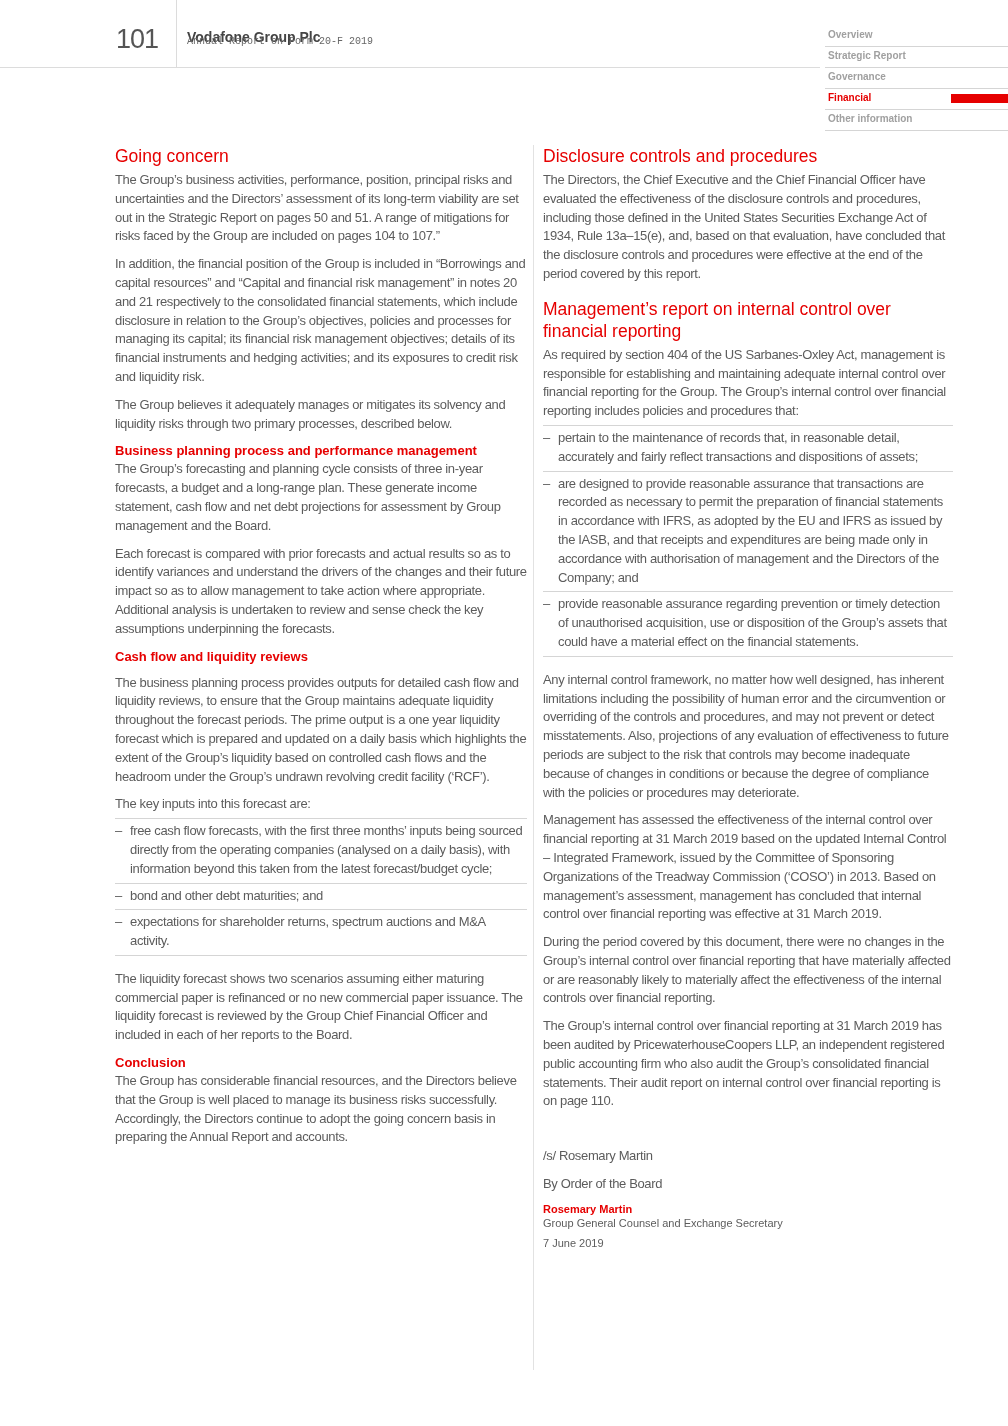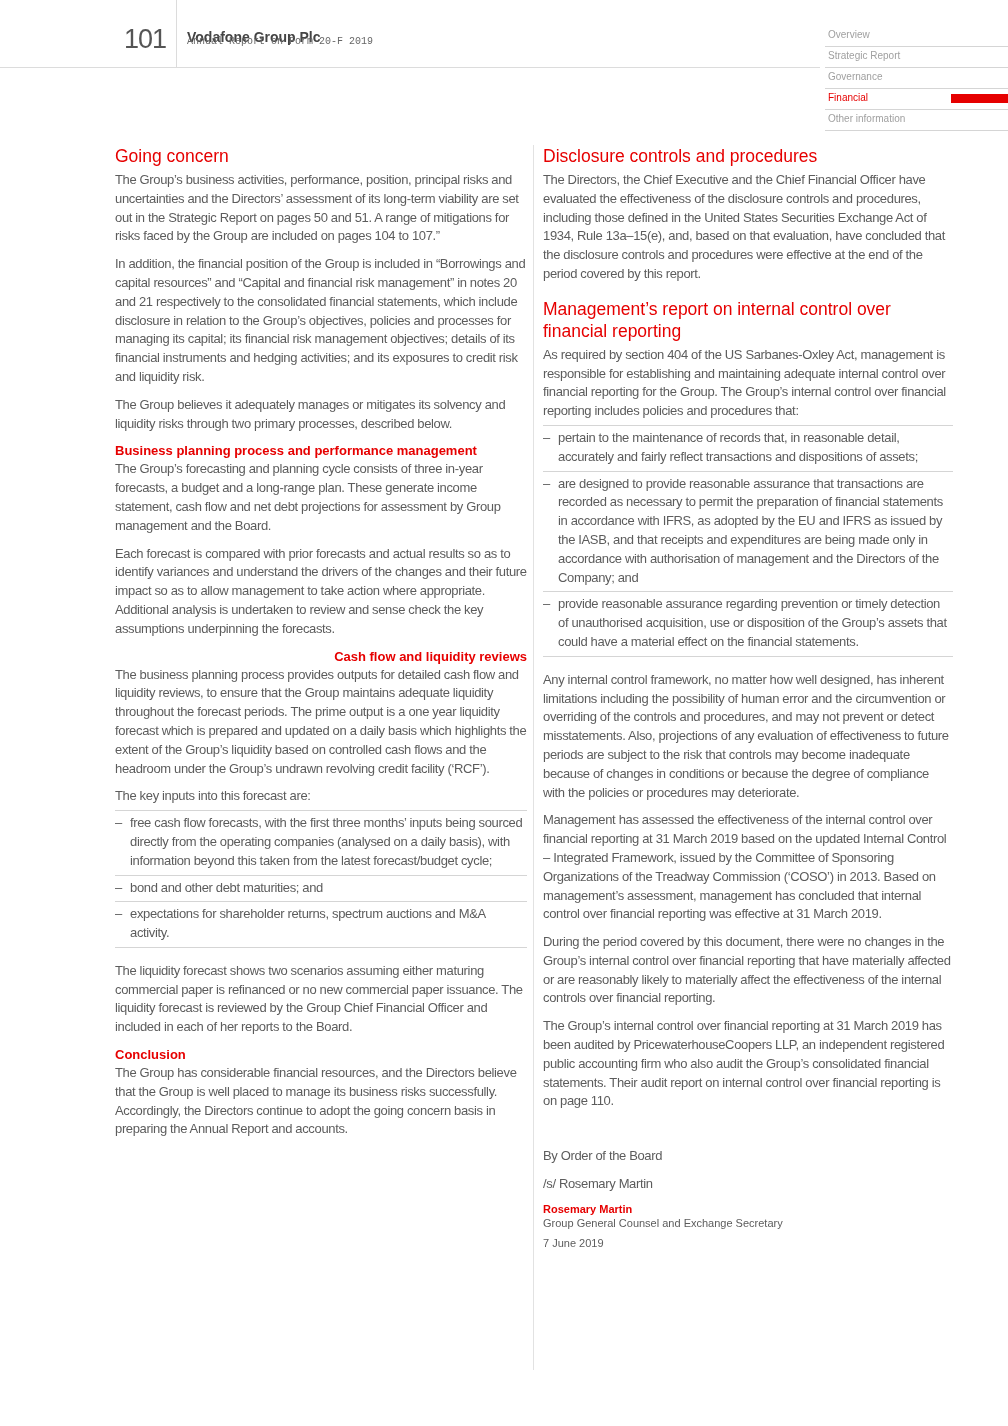--- a/index.html
+++ b/index.html
@@ -2,30 +2,30 @@
 <html><head>
 <meta charset="utf-8">
 <style>
   html, body { margin: 0; padding: 0; background: #ffffff; }
   body {
     width: 1008px; height: 1426px; position: relative; overflow: hidden;
     font-family: "Liberation Sans", sans-serif; color: #5a5a5a;
   }
   .header-line { position: absolute; left: 0; top: 67px; width: 820px; height: 1px; background: #dcdcdc; }
   .page-num {
-    position: absolute; left: 124px; top: 24px; font-size: 27px; color: #555;
+    position: absolute; left: 116px; top: 24px; font-size: 27px; color: #555;
     letter-spacing: -1px; font-family: "Liberation Sans", sans-serif;
   }
   .header-divider { position: absolute; left: 176px; top: 0; width: 1px; height: 67px; background: #dcdcdc; }
   .company { position: absolute; left: 187px; top: 29px; font-size: 14px; font-weight: bold; color: #444; }
   .report-sub { position: absolute; left: 187px; top: 36px; font-size: 10px; color: #666; font-family: Liberation Mono, monospace; }
 
   .nav { position: absolute; left: 825px; top: 26px; width: 183px; }
   .nav-item {
-    height: 20px; border-bottom: 1px solid #d5d5d5; font-size: 10px; font-weight: normal;
+    height: 20px; border-bottom: 1px solid #d5d5d5; font-size: 10px; font-weight: bold;
     color: #a0a0a0; padding-left: 3px; line-height: 18px; position: relative; margin-bottom: 0;
     cursor: pointer;
   }
   .nav-item.active { color: #e60000; }
   .nav-item .bar { position: absolute; right: 0; top: 5px; width: 57px; height: 9px; background: #e60000; }
 
   .col-rule { position: absolute; left: 533px; top: 145px; width: 1px; height: 1225px; background: #e2e2e2; }
 
   .col { position: absolute; top: 145px; }
   .col-left { left: 115px; width: 412px; }
@@ -74,21 +74,21 @@
     <p>The Group believes it adequately manages or mitigates its solvency and liquidity risks through two primary processes, described below.</p>
   </section>
 
   <section>
     <h3>Business planning process and performance management</h3>
     <p>The Group’s forecasting and planning cycle consists of three in-year forecasts, a budget and a long-range plan. These generate income statement, cash flow and net debt projections for assessment by Group management and the Board.</p>
     <p>Each forecast is compared with prior forecasts and actual results so as to identify variances and understand the drivers of the changes and their future impact so as to allow management to take action where appropriate. Additional analysis is undertaken to review and sense check the key assumptions underpinning the forecasts.</p>
   </section>
 
   <section>
-    <h3 style="margin-bottom:0;text-align:right;">Cash flow and liquidity reviews</h3>
+    <h3 style="margin-bottom:8px;">Cash flow and liquidity reviews</h3>
     <p>The business planning process provides outputs for detailed cash flow and liquidity reviews, to ensure that the Group maintains adequate liquidity throughout the forecast periods. The prime output is a one year liquidity forecast which is prepared and updated on a daily basis which highlights the extent of the Group’s liquidity based on controlled cash flows and the headroom under the Group’s undrawn revolving credit facility (‘RCF’).</p>
     <p style="margin-bottom:4px;">The key inputs into this forecast are:</p>
     <ul class="dash">
       <li><span class="dash-mark">–</span><span>free cash flow forecasts, with the first three months’ inputs being sourced directly from the operating companies (analysed on a daily basis), with information beyond this taken from the latest forecast/budget cycle;</span></li>
       <li><span class="dash-mark">–</span><span>bond and other debt maturities; and</span></li>
       <li><span class="dash-mark">–</span><span>expectations for shareholder returns, spectrum auctions and M&amp;A activity.</span></li>
     </ul>
     <p style="margin-top:14px;">The liquidity forecast shows two scenarios assuming either maturing commercial paper is refinanced or no new commercial paper issuance. The liquidity forecast is reviewed by the Group Chief Financial Officer and included in each of her reports to the Board.</p>
   </section>
 
@@ -112,19 +112,19 @@
       <li><span class="dash-mark">–</span><span>are designed to provide reasonable assurance that transactions are recorded as necessary to permit the preparation of financial statements in accordance with IFRS, as adopted by the EU and IFRS as issued by the IASB, and that receipts and expenditures are being made only in accordance with authorisation of management and the Directors of the Company; and</span></li>
       <li><span class="dash-mark">–</span><span>provide reasonable assurance regarding prevention or timely detection of unauthorised acquisition, use or disposition of the Group’s assets that could have a material effect on the financial statements.</span></li>
     </ul>
     <p style="margin-top:14px;">Any internal control framework, no matter how well designed, has inherent limitations including the possibility of human error and the circumvention or overriding of the controls and procedures, and may not prevent or detect misstatements. Also, projections of any evaluation of effectiveness to future periods are subject to the risk that controls may become inadequate because of changes in conditions or because the degree of compliance with the policies or procedures may deteriorate.</p>
     <p>Management has assessed the effectiveness of the internal control over financial reporting at 31 March 2019 based on the updated Internal Control – Integrated Framework, issued by the Committee of Sponsoring Organizations of the Treadway Commission (‘COSO’) in 2013. Based on management’s assessment, management has concluded that internal control over financial reporting was effective at 31 March 2019.</p>
     <p>During the period covered by this document, there were no changes in the Group’s internal control over financial reporting that have materially affected or are reasonably likely to materially affect the effectiveness of the internal controls over financial reporting.</p>
     <p>The Group’s internal control over financial reporting at 31 March 2019 has been audited by PricewaterhouseCoopers LLP, an independent registered public accounting firm who also audit the Group’s consolidated financial statements. Their audit report on internal control over financial reporting is on page 110.</p>
   </section>
 
   <section style="margin-top:36px;">
+    <p>/s/ Rosemary Martin</p>
     <p>By Order of the Board</p>
-    <p>/s/ Rosemary Martin</p>
     <div class="sig-name">Rosemary Martin</div>
     <div class="sig-title">Group General Counsel and Exchange Secretary</div>
     <div class="sig-date">7 June 2019</div>
   </section>
 </div>
 
 </body></html>

